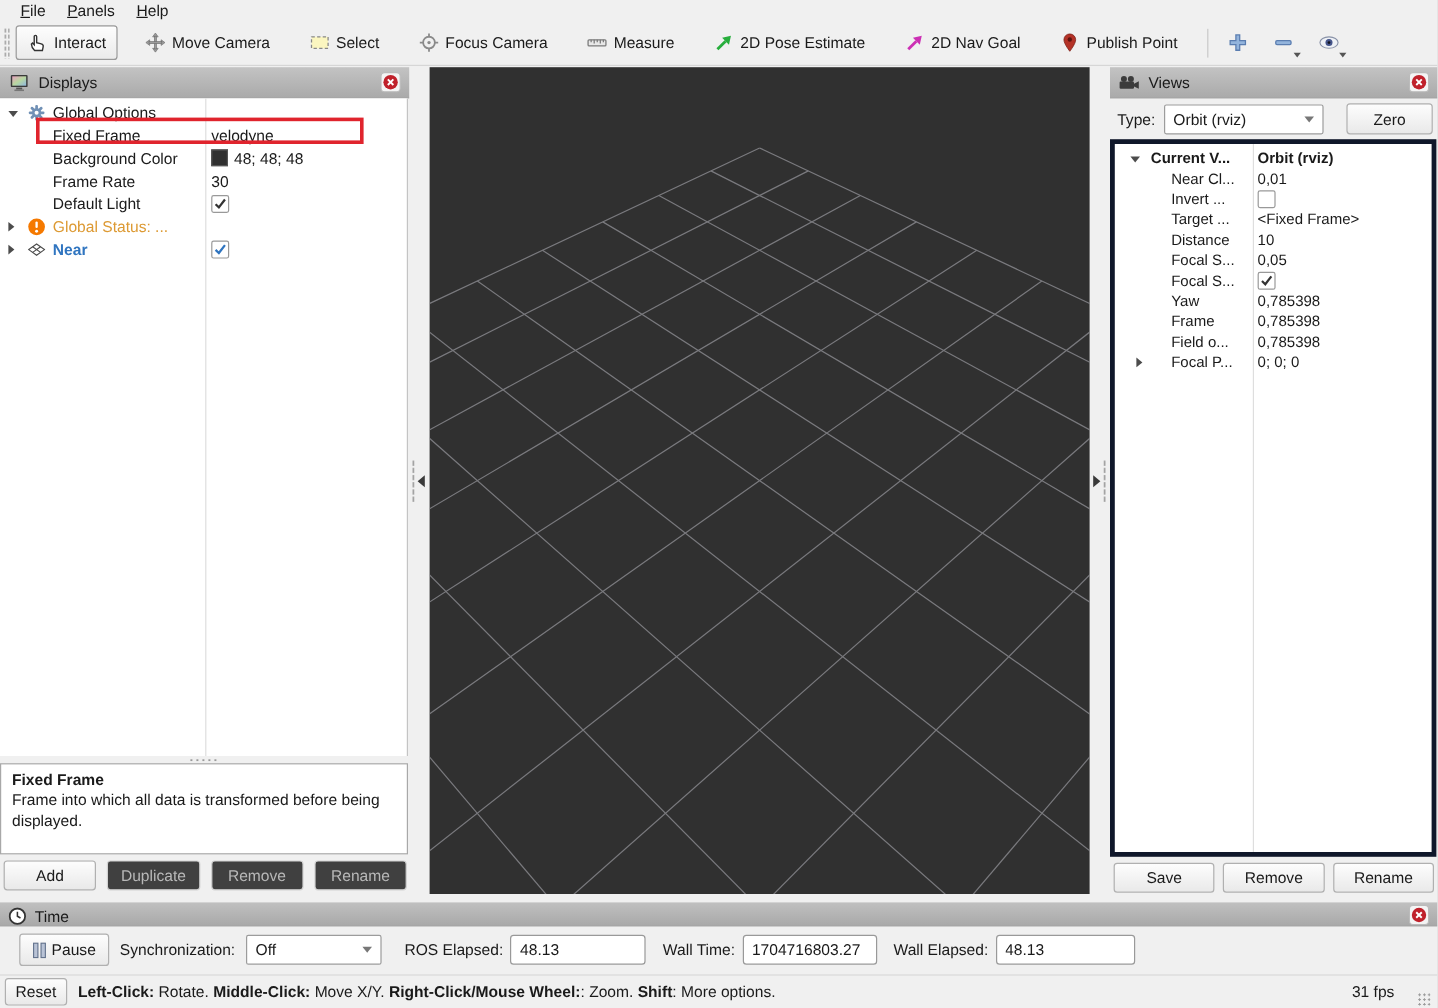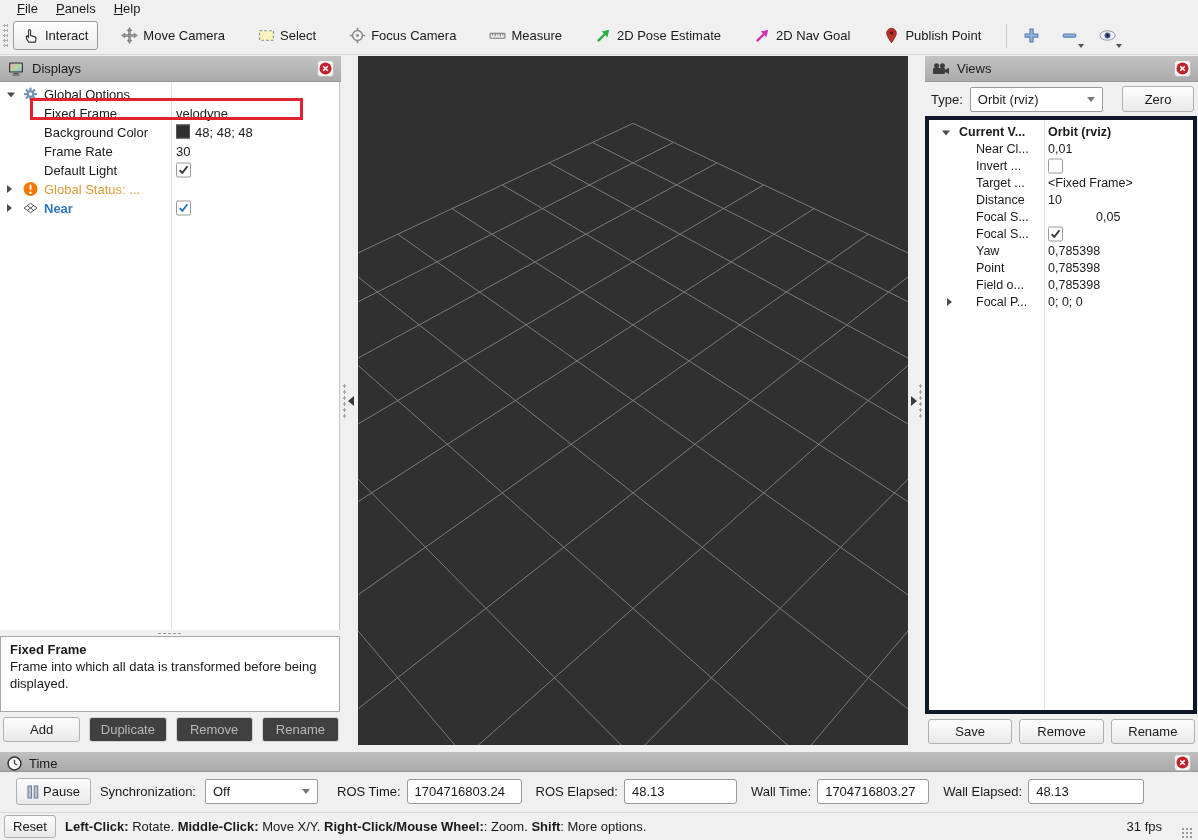--- a/index.html
+++ b/index.html
@@ -427,42 +427,42 @@
           </span>
         </div>
         <div class="tree-row" style="height: 17px;">
           <span class="t-label" style="left: 47px;">Distance</span>
           <span class="t-value" style="left: 119px;">
             <span>10</span>
           </span>
         </div>
         <div class="tree-row" style="height: 17px;">
           <span class="t-label" style="left: 47px;">Focal S...</span>
-          <span class="t-value" style="left: 119px; margin-left: 48px;">
+          <span class="t-value" style="left: 119px;">
             <span>0,05</span>
           </span>
         </div>
         <div class="tree-row" style="height: 17px;">
           <span class="t-label" style="left: 47px;">Focal S...</span>
           <span class="t-value" style="left: 119px;">
             <span class="cb">
               <svg viewBox="0 0 10 10">
                 <path d="M1.5 5.2 L4 7.6 L8.6 1.6" fill="none" stroke="#333" stroke-width="1.7"></path>
               </svg>
             </span>
           </span>
         </div>
         <div class="tree-row" style="height: 17px;">
           <span class="t-label" style="left: 47px;">Yaw</span>
           <span class="t-value" style="left: 119px;">
             <span>0,785398</span>
           </span>
         </div>
         <div class="tree-row" style="height: 17px;">
-          <span class="t-label" style="left: 47px;">Point</span>
+          <span class="t-label" style="left: 47px;">Frame</span>
           <span class="t-value" style="left: 119px;">
             <span>0,785398</span>
           </span>
         </div>
         <div class="tree-row" style="height: 17px;">
           <span class="t-label" style="left: 47px;">Field o...</span>
           <span class="t-value" style="left: 119px;">
             <span>0,785398</span>
           </span>
         </div>
@@ -508,24 +508,20 @@
           </span>
         <span>Pause</span>
       </button>
       <span class="t-lab">Synchronization:</span>
       <div class="combo" id="sync-combo">
         <span>Off</span>
         <span class="c-caret"></span>
       </div>
       <div id="time-fields" style="display:flex;align-items:center;gap:9px;">
           <span class="fld-group">
-            <span class="t-lab">ROS Time:</span>
-            <input class="fld" value="1704716803.24" style="width: 115px;">
-          </span>
-          <span class="fld-group">
             <span class="t-lab">ROS Elapsed:</span>
             <input class="fld" value="48.13" style="width: 113px;">
           </span>
           <span class="fld-group">
             <span class="t-lab">Wall Time:</span>
             <input class="fld" value="1704716803.27" style="width: 112px;">
           </span>
           <span class="fld-group">
             <span class="t-lab">Wall Elapsed:</span>
             <input class="fld" value="48.13" style="width: 116px;">

